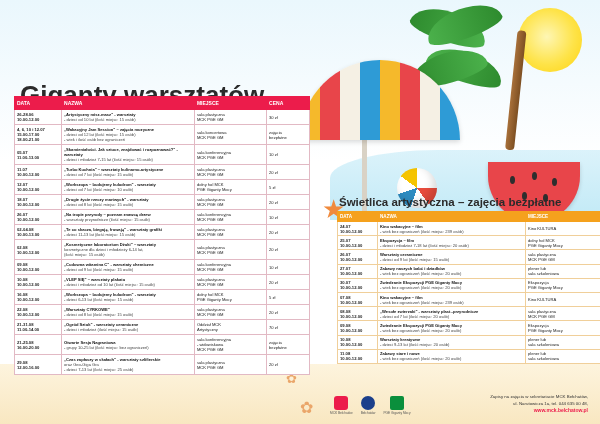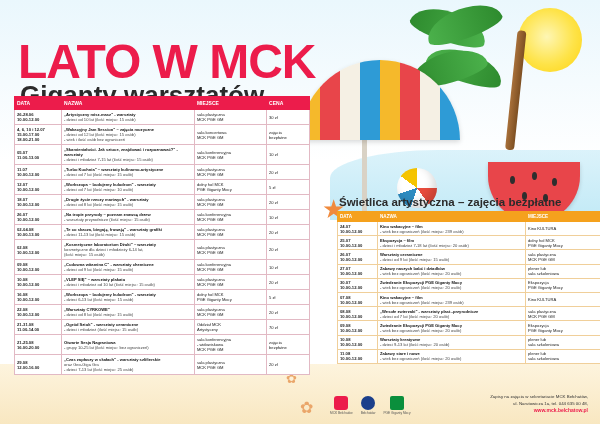--- a/index.html
+++ b/index.html
@@ -130,21 +130,20 @@
     <i style="left:64px;top:16px"></i>
       <i style="left:34px;top:30px"></i>
     <i style="left:55px;top:32px"></i>
   </div>
 
   <div class="star" style="left:322px;top:196px;font-size:26px;">★</div>
   <div class="star" style="left:460px;top:222px;font-size:22px;color:#e87a3c;">★</div>
   <div class="shell" style="left:300px;top:400px;">✿</div>
   <div class="shell" style="left:286px;top:372px;font-size:13px;">✿</div>
 
-  <h1 class="title">LATO W MCK</h1>
   <h2 class="subtitle">Giganty warsztatów</h2>
 
   <table class="tbl">
     <thead>
       <tr>
         <th class="c-date">DATA</th>
         <th class="c-name">NAZWA</th>
         <th class="c-place">MIEJSCE</th>
         <th class="c-price">CENA</th>
       </tr>

